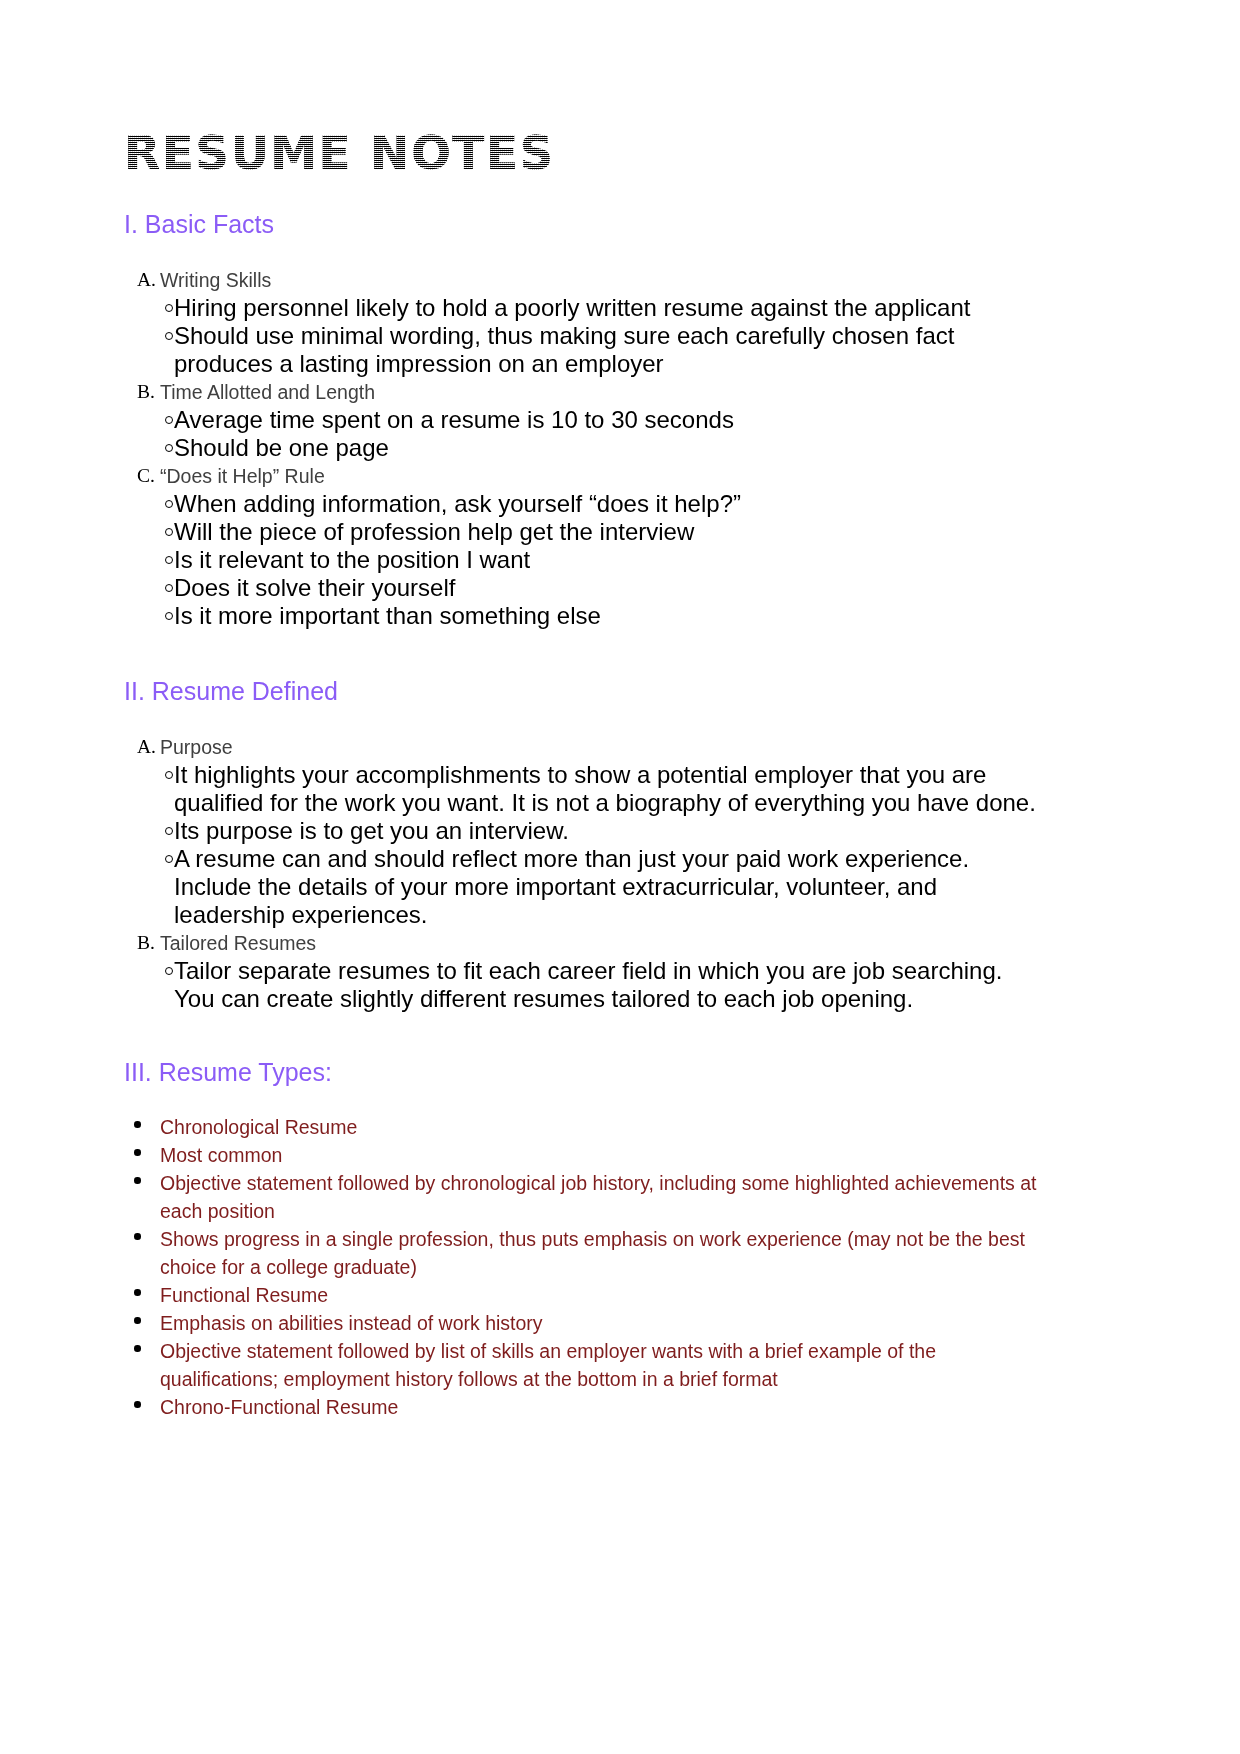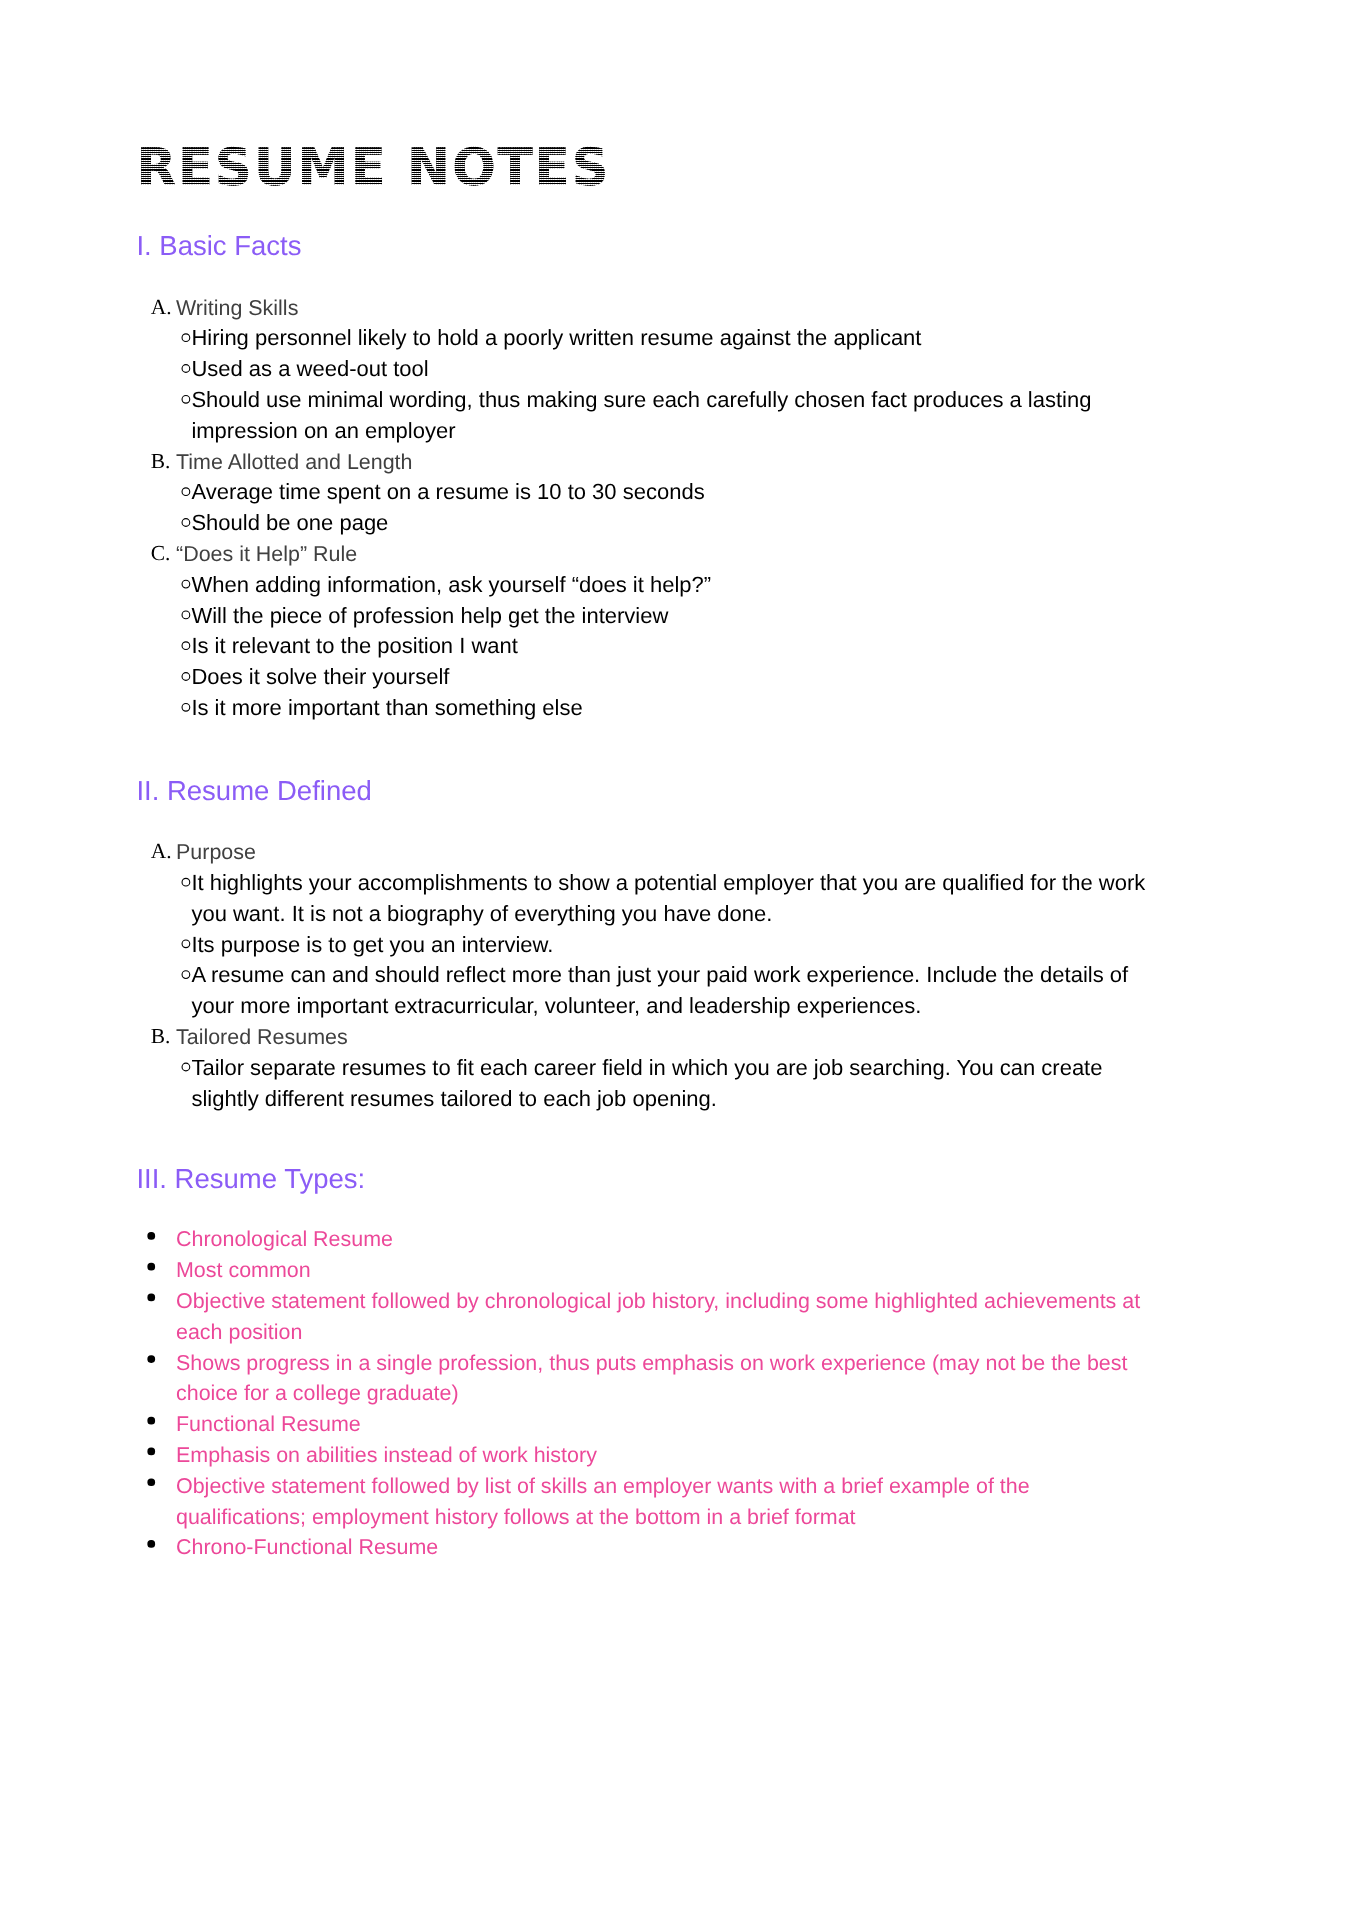--- a/index.html
+++ b/index.html
@@ -119,21 +119,21 @@
     height: 8px;
     border: 1.4px solid #000;
     border-radius: 50%;
     box-sizing: border-box;
     vertical-align: middle;
     position: relative;
     top: -2px;
   }
   .circle-text {
     font-family: "Liberation Sans", sans-serif;
-    font-size: 20px;
+    font-size: 24px;
     line-height: 28px;
     color: #000;
     flex: 1 1 auto;
   }
 
   
   .dot-list {
     list-style: none;
     margin: 0;
     padding: 0;
@@ -157,21 +157,21 @@
     background: #000;
     border-radius: 50%;
     vertical-align: middle;
     position: relative;
     top: -3px;
   }
   .dot-text {
     font-family: "Liberation Sans", sans-serif;
     font-size: 19.5px;
     line-height: 28px;
-    color: #ec4899;
+    color: #7f1d1d;
     flex: 1 1 auto;
   }
 
   .gap-after-heading { height: 24px; }
 </style>
 </head>
 <body>
 
 <div class="page">
   <div class="content">
@@ -186,24 +186,20 @@
           <span class="letter-marker">A.</span>
           <span class="letter-label">Writing Skills</span>
         </div>
         <ul class="circle-list">
           <li class="circle-item">
             <span class="circle-marker"><span class="circle-glyph"></span></span>
             <span class="circle-text">Hiring personnel likely to hold a poorly written resume against the applicant</span>
           </li>
           <li class="circle-item">
             <span class="circle-marker"><span class="circle-glyph"></span></span>
-            <span class="circle-text">Used as a weed-out tool</span>
-          </li>
-          <li class="circle-item">
-            <span class="circle-marker"><span class="circle-glyph"></span></span>
             <span class="circle-text">Should use minimal wording, thus making sure each carefully chosen fact produces a lasting impression on an employer</span>
           </li>
         </ul>
       </li>
 
       <li class="lettered-item">
         <div class="lettered-row">
           <span class="letter-marker">B.</span>
           <span class="letter-label">Time Allotted and Length</span>
         </div>

